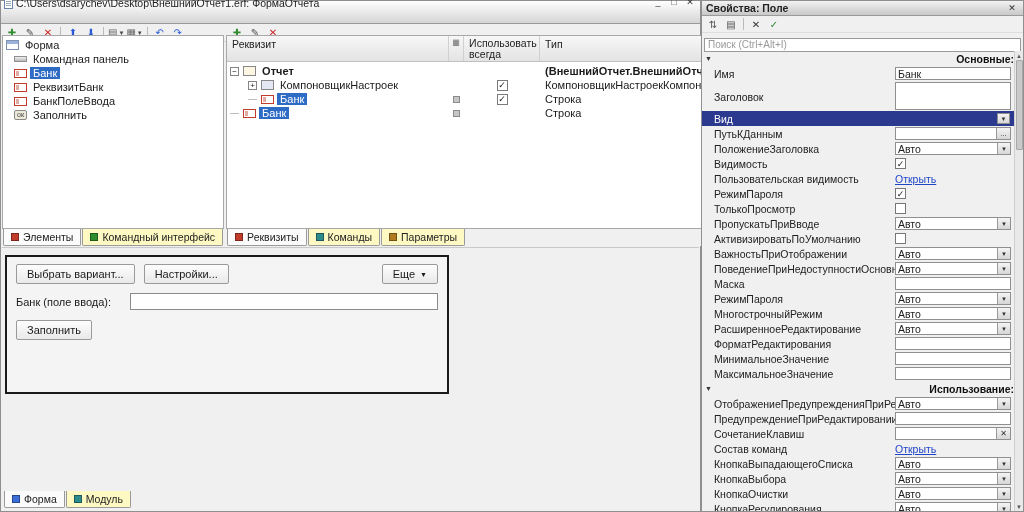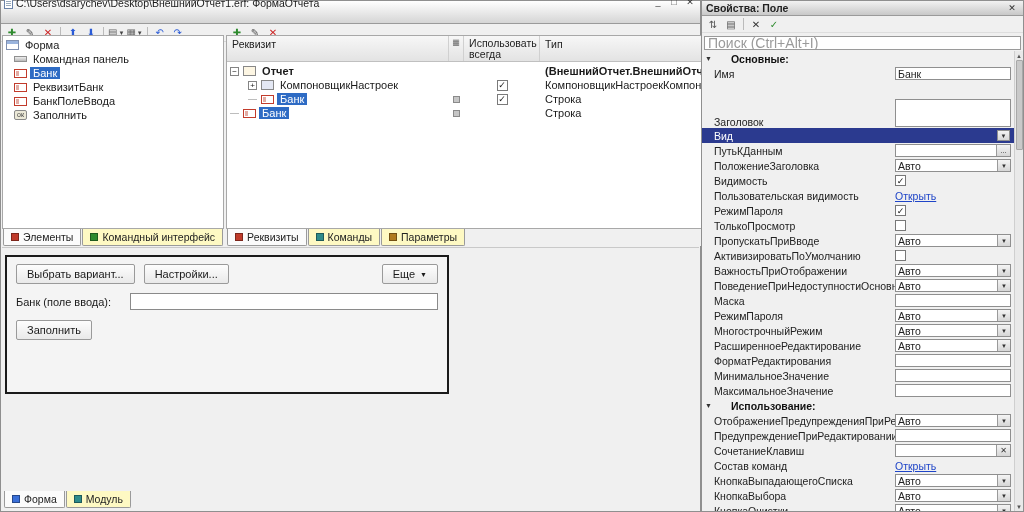--- a/index.html
+++ b/index.html
@@ -80,27 +80,27 @@
   .pv-input-ctl { flex:1; height:17px; border:1px solid #8a8a8a; background:#fff; font-family:inherit; font-size:11px; padding:0 3px; }
   .pv-action { margin-top:10px; }
   .bottom-tabs { position:absolute; left:3px; bottom:3px; height:17px; display:flex; }
 
   
   .props-panel { position:absolute; left:701px; top:0; width:323px; height:512px; background:#f0f0f0; border:1px solid #8f8f8f; overflow:hidden; }
   .props-caption { height:15px; background:linear-gradient(#f2f2f2,#c8c8c8); border-bottom:1px solid #9a9a9a; display:flex; align-items:center; padding:0 4px; font-size:10.5px; font-weight:bold; color:#222; }
   .cap-close { margin-left:auto; width:14px; text-align:center; font-weight:normal; font-size:9px; color:#333; }
   .props-toolbar { height:17px; display:flex; align-items:center; padding:0 2px; border-bottom:1px solid #dedede; }
   .props-search { padding:1px 2px 2px; }
-  .props-search input { width:100%; height:14px; border:1px solid #9a9a9a; font-family:inherit; font-size:14px; padding:0 3px; background:#fff; color:#333; }
+  .props-search input { width:100%; height:14px; border:1px solid #9a9a9a; font-family:inherit; font-size:10px; padding:0 3px; background:#fff; color:#333; }
   .props-search input::placeholder { color:#9a9a9a; }
   .props-rows { position:absolute; top:50px; left:0; right:9px; bottom:0; overflow:hidden; }
-  .psec { height:15px; display:flex; align-items:center; gap:19px; font-size:10.5px; font-weight:bold; padding-left:3px; color:#111; }
+  .psec { height:15px; display:flex; align-items:center; gap:8px; font-size:10.5px; font-weight:bold; padding-left:3px; color:#111;justify-content:space-between; }
   .ptri { font-size:7px; color:#333; }
   .prow { display:flex; align-items:center; height:15px; padding-left:12px; }
-  .prow.tall { height:30px; align-items:flex-end;margin-top:17px; }
+  .prow.tall { height:30px; align-items:center; }
   .plab { width:181px; font-size:10.5px; color:#222; white-space:nowrap; overflow:hidden; flex:none; }
   .prow.tall .plab { padding-top:1px; }
   .pval { flex:1; display:flex; align-items:center; padding-right:3px; min-width:0; height:100%; }
   .pinput { flex:1; min-width:0; height:13px; background:#fff; border:1px solid #8f8f8f; display:flex; align-items:center; font-size:10.5px; padding-left:2px; color:#222; overflow:hidden; }
   .pinput.ml { height:28px; align-items:flex-start; }
   .ddtext { flex:1; overflow:hidden; white-space:nowrap; }
   .ddbtn { width:13px; height:11px; background:linear-gradient(#f4f4f4,#d6d6d6); border-left:1px solid #9a9a9a; font-size:6px; display:flex; align-items:center; justify-content:center; color:#333; flex:none; }
   .ellbtn { margin-left:auto; min-width:14px; height:11px; background:linear-gradient(#f4f4f4,#d6d6d6); border-left:1px solid #9a9a9a; font-size:8px; display:flex; align-items:center; justify-content:center; color:#333; padding:0 1px; flex:none; }
   .pcheck { width:11px; height:11px; border:1px solid #777; background:#fff; font-size:9px; line-height:10px; text-align:center; color:#111; flex:none; }
   .plink { color:#1f45c8; text-decoration:underline; font-size:10.5px; }

